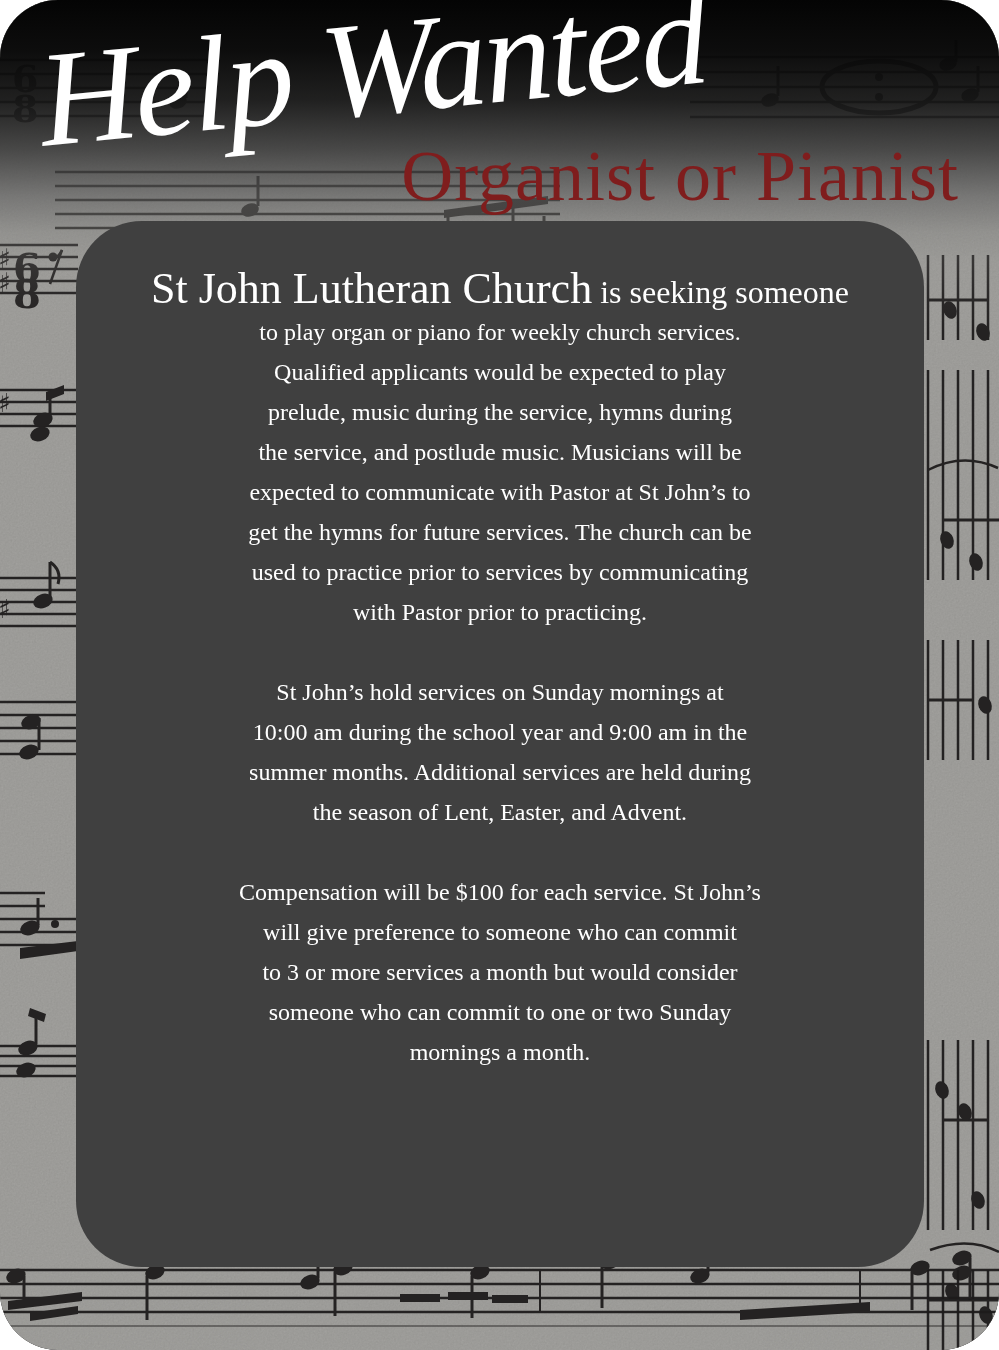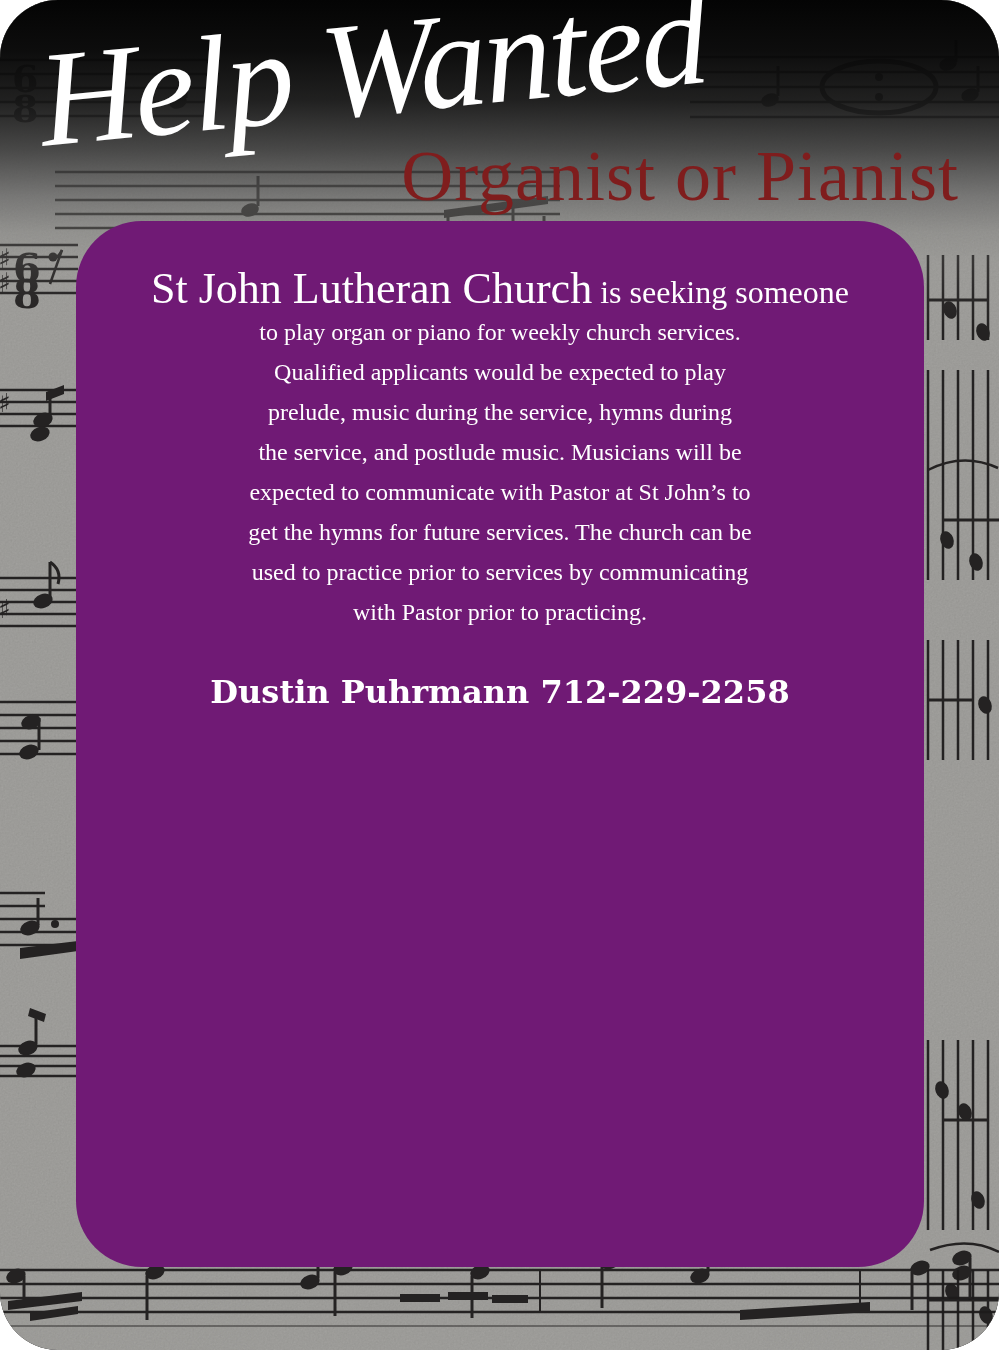--- a/index.html
+++ b/index.html
@@ -18,21 +18,21 @@
       rgba(125,125,123,0.32) 70%,
       rgba(150,149,146,0.16) 79%,
       rgba(165,164,161,0.05) 89%,
       rgba(167,166,163,0) 100%);}
   .script-title{position:absolute;left:44px;top:26px;z-index:3;color:#ffffff;
     font:italic 400 136px/1 "Liberation Serif",serif;letter-spacing:-3px;
     transform:rotate(-5.5deg);transform-origin:60px 120px;white-space:nowrap;}
   .subtitle{position:absolute;right:40px;top:140px;z-index:3;color:#7f1d1d;
     font:400 72px/1 "Liberation Serif",serif;letter-spacing:1px;white-space:nowrap;}
   .card{position:absolute;left:76px;top:221px;width:848px;height:1046px;z-index:4;
-    background:#701a75;border-radius:66px;box-sizing:border-box;
+    background:#404040;border-radius:66px;box-sizing:border-box;
     padding:48px 50px 0 50px;text-align:center;color:#ffffff;}
   .card .line-block{font-size:32px;line-height:40px;margin:0;}
   .card p{font-size:24px;line-height:40px;margin:0 0 40px 0;white-space:pre-line;}
   .intro-first{font-size:32px;line-height:40px;}
   .intro-lead{font-size:44px;line-height:40px;}
   .contact-block div{font-size:32px;line-height:40px;}
   .contact-bold{font-family:"DejaVu Serif",serif;font-weight:700;font-size:33px;}
 </style>
 </head>
 <body>
@@ -180,19 +180,27 @@
         <span class="intro-lead">St John Lutheran Church</span><span> is seeking someone</span>
       </div>
       <p>to play organ or piano for weekly church services.
 Qualified applicants would be expected to play
 prelude, music during the service, hymns during
 the service, and postlude music. Musicians will be
 expected to communicate with Pastor at St John’s to
 get the hymns for future services. The church can be
 used to practice prior to services by communicating
 with Pastor prior to practicing.</p>
+      <p>St John’s hold services on Sunday mornings at
+10:00 am during the school year and 9:00 am in the
+summer months. Additional services are held during
+the season of Lent, Easter, and Advent.</p>
+      <p>Compensation will be $100 for each service. St John’s
+will give preference to someone who can commit
+to 3 or more services a month but would consider
+someone who can commit to one or two Sunday
+mornings a month.</p>
       <div class="contact-block">
-        <div class="contact-bold">Dustin Puhrmann 712-229-2258</div>
       </div>
     </div>
 
   </div>
 </div>
 
 </body></html>

